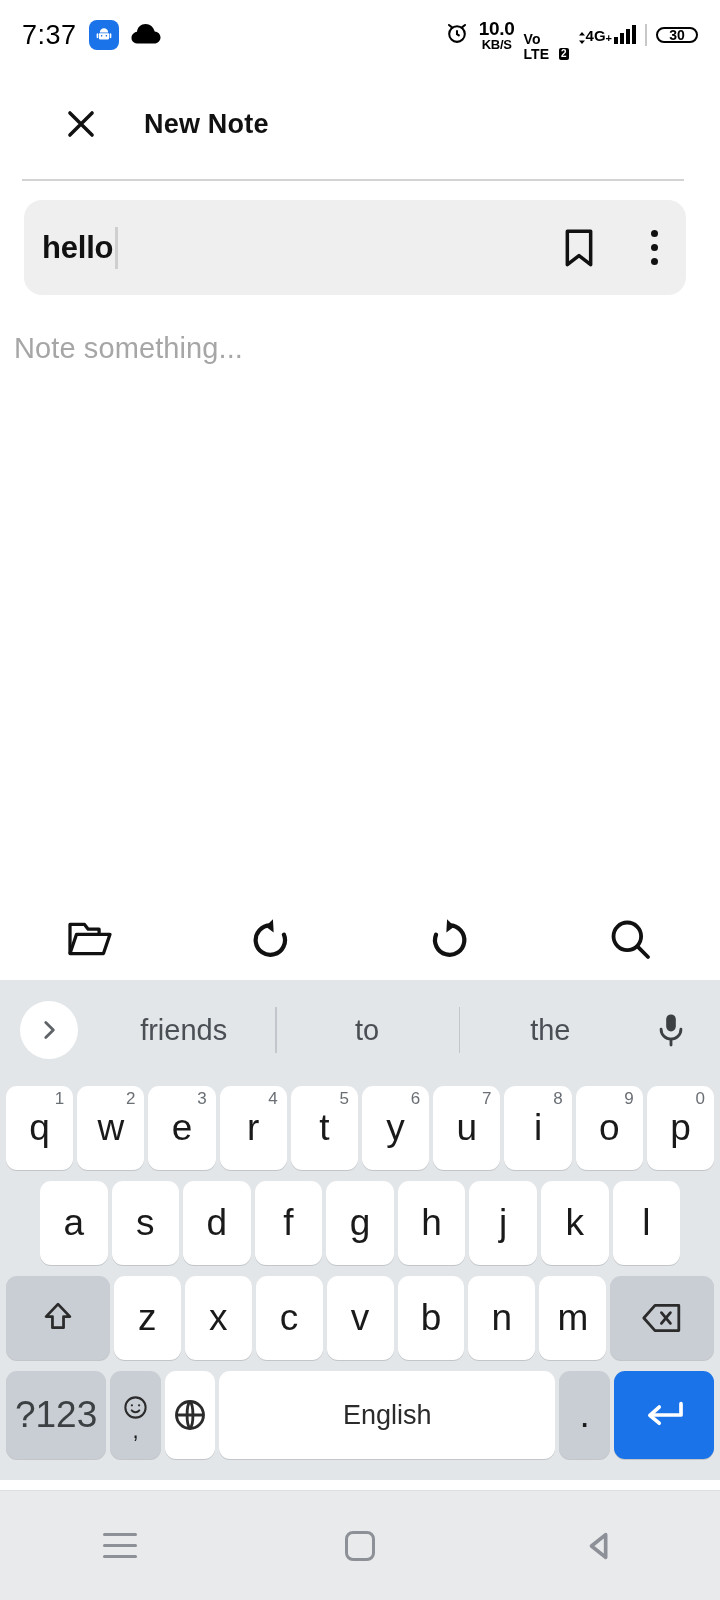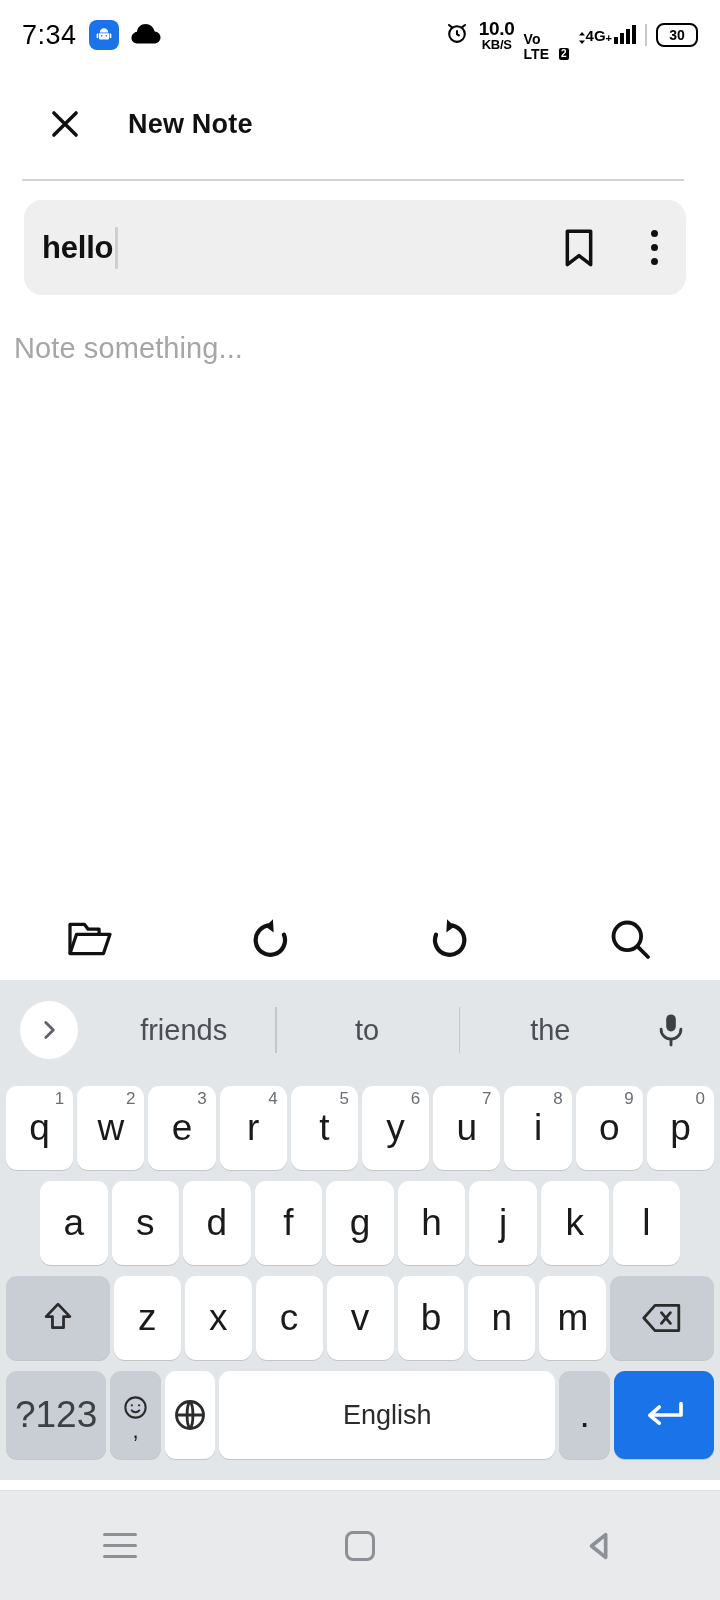--- a/index.html
+++ b/index.html
@@ -37,29 +37,29 @@
   .sb-sig { display: flex; align-items: flex-end; gap: 2px; }
   .sb-4g { font-size: 15px; font-weight: 700; display:flex; align-items:flex-end;}
   .bars { display: flex; align-items: flex-end; gap: 2px; height: 18px; }
   .bars i { width: 4px; background: #000; display: block; }
   .bars i:nth-child(1){ height: 7px; }
   .bars i:nth-child(2){ height: 11px; }
   .bars i:nth-child(3){ height: 15px; }
   .bars i:nth-child(4){ height: 19px; }
   .sb-divider { width: 2px; height: 22px; background: #c8c8c8; }
   .sb-batt {
-    width: 42px; height: 24px; border: 2.5px solid #000; border-radius: 8px;
+    width: 42px; height: 16px; border: 2.5px solid #000; border-radius: 8px;
     display: flex; align-items: center; justify-content: center;
     font-size: 14px; font-weight: 700;
   }
 
   
   .appbar {
     position: absolute; top: 78px; left: 0; width: 720px; height: 92px;
-    display: flex; align-items: center; padding-left: 44px; gap: 42px;
+    display: flex; align-items: center; padding-left: 60px; gap: 42px;
   }
   .close-btn { width: 42px; height: 42px; display: flex; align-items: center; justify-content: center; }
   .appbar-title { font-size: 27px; font-weight: 700; color: #111; letter-spacing: .2px; }
   .appbar-rule {
     position: absolute; top: 179px; left: 22px; width: 662px; height: 1.5px;
     background: #d3d3d3;
   }
 
   
   .title-card {
@@ -149,21 +149,21 @@
   .nav-lines i { width: 34px; height: 3px; background: #8d9197; display: block; border-radius: 2px; }
   .nav-home { width: 30px; height: 30px; border: 3px solid #8d9197; border-radius: 8px; }
 </style>
 </head>
 <body>
 
 <div class="screen">
 
   <div class="statusbar">
     <div class="sb-left">
-      <span class="sb-time">7:34</span>
+      <span class="sb-time">7:37</span>
       <span class="sb-android">
         <svg width="20" height="20" viewBox="0 0 24 24" fill="#ffffff">
           <path d="M6 10h12v6a1.5 1.5 0 0 1-1.5 1.5h-9A1.5 1.5 0 0 1 6 16z"></path>
           <circle cx="9.2" cy="13" r="1" fill="#1a73e8"></circle>
           <circle cx="14.8" cy="13" r="1" fill="#1a73e8"></circle>
           <rect x="3.2" y="10" width="2" height="6" rx="1"></rect>
           <rect x="18.8" y="10" width="2" height="6" rx="1"></rect>
           <path d="M7 9a5 5 0 0 1 10 0z"></path>
         </svg>
       </span>

